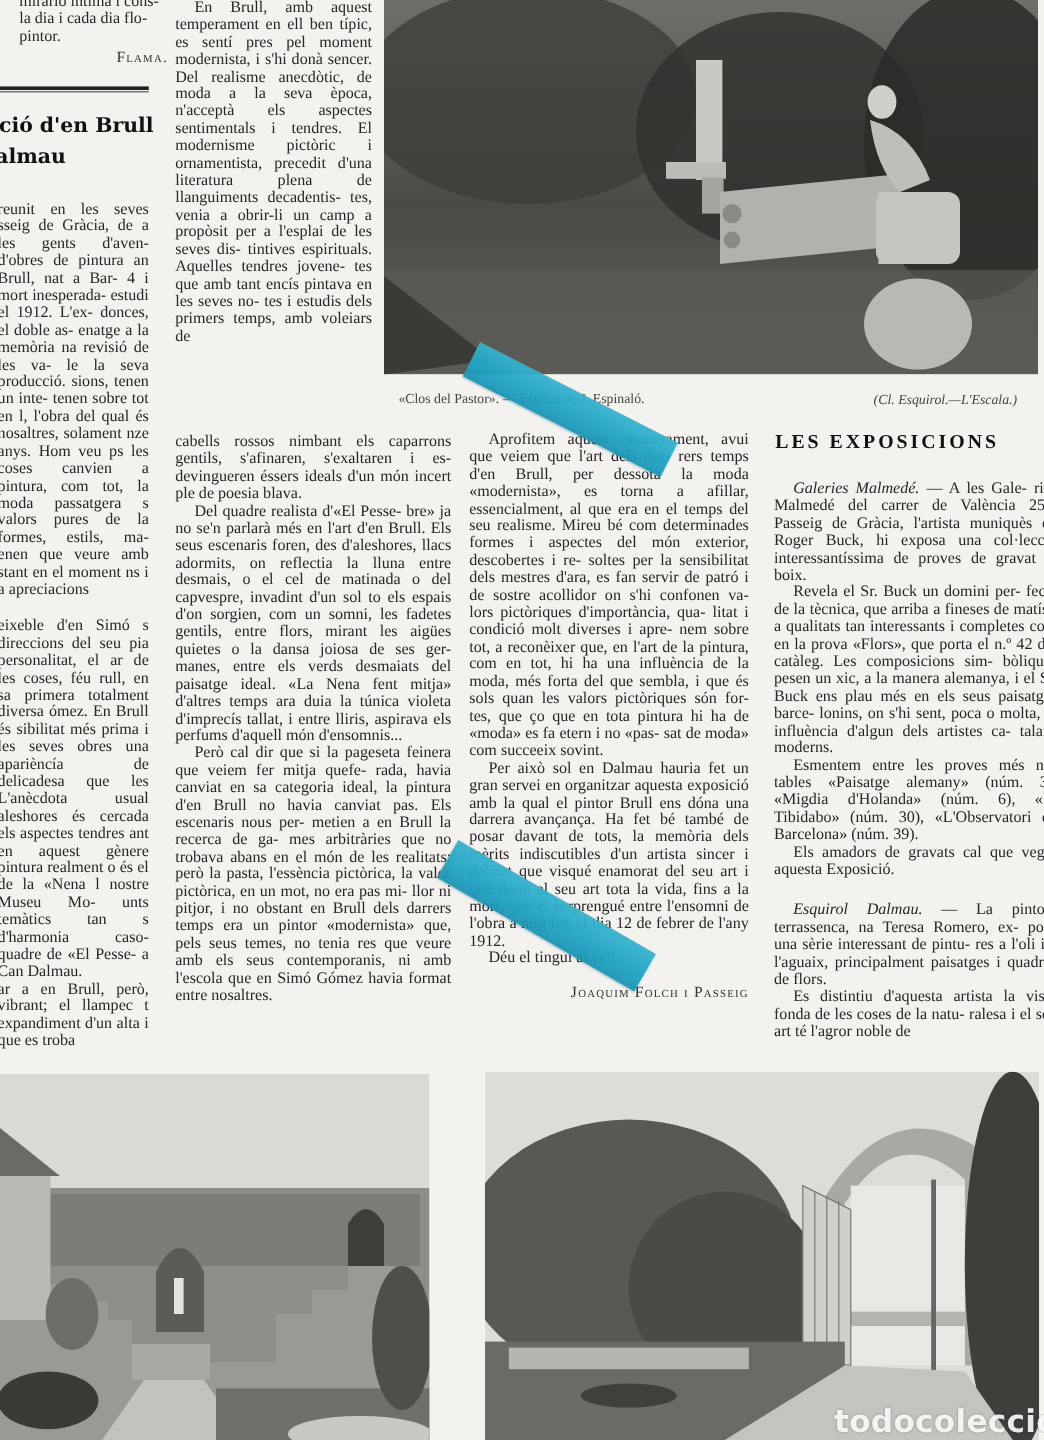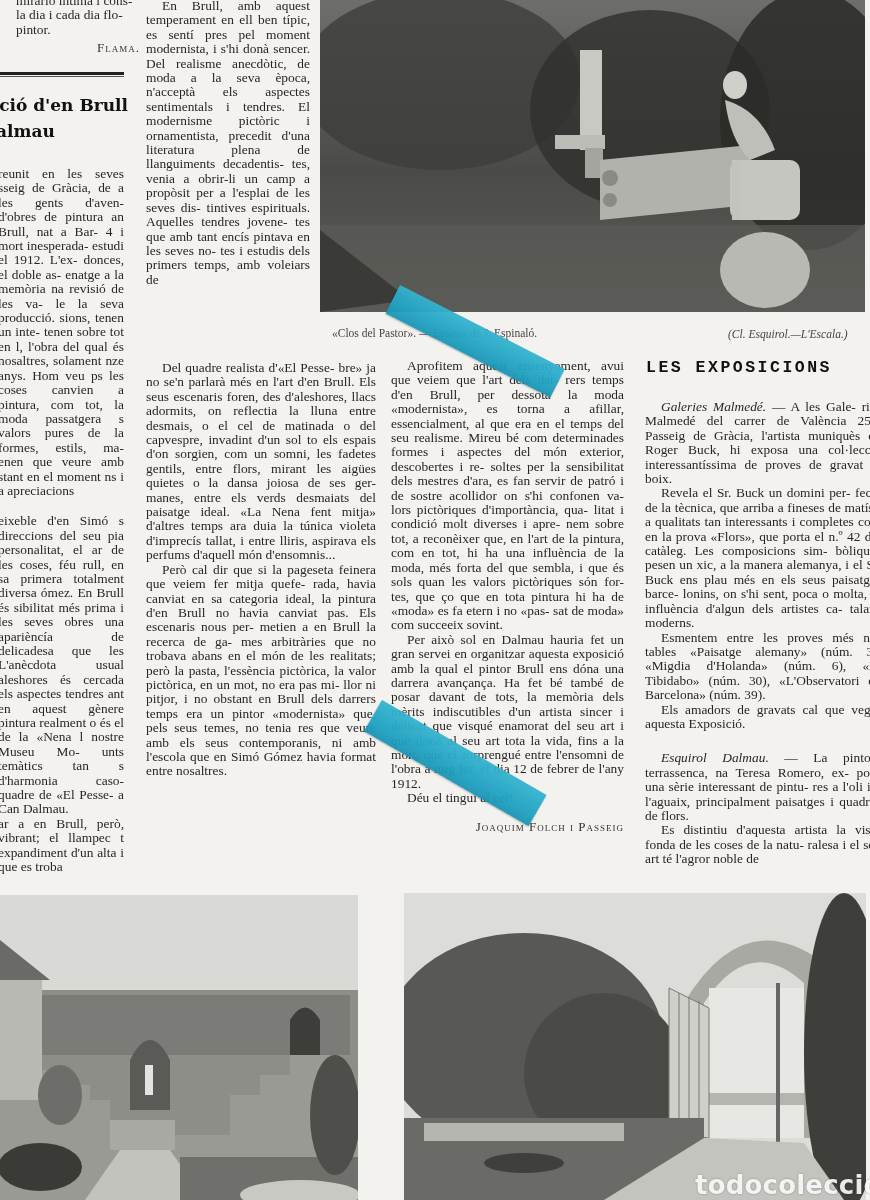--- a/index.html
+++ b/index.html
@@ -28,21 +28,21 @@
   .rule2 { position: absolute; left: 0; top: 76px; width: 124px; height: 1px; background: #555; }
   .headline {
     position: absolute; left: -4px; width: 132px; font-family: "DejaVu Serif", serif;
     font-weight: bold; font-size: 17px; line-height: 26px; color: #111; text-align: right;
   }
   .photo { position: absolute; overflow: hidden; }
   .caption {
     position: absolute; font-family: "Liberation Serif", serif; font-size: 11.5px; color: #444;
   }
   .section-title {
-    position: absolute; left: 646px; top: 358px; font-family: Liberation Mono, monospace;
+    position: absolute; left: 646px; top: 358px; font-family: Liberation Serif, serif;
     font-weight: bold; font-size: 16.5px; letter-spacing: 2.5px; color: #111; white-space: nowrap;
   }
   .tape {
     position: absolute; background: linear-gradient(180deg, #34b4d0 0%, #21a4c4 60%, #1b95b5 100%);
     box-shadow: 0 1px 2px rgba(0,0,0,0.25); opacity: 0.95;
   }
   .watermark {
     position: absolute; left: 695px; top: 1170px; font-family: "DejaVu Sans", sans-serif;
     font-weight: bold; font-size: 26px; color: rgba(255,255,255,0.9);
     text-shadow: 0 0 2px rgba(0,0,0,0.35); letter-spacing: 0.2px;
@@ -70,20 +70,21 @@
   <p class="noindent">reunit en les seves sseig de Gràcia, de a les gents d'aven- d'obres de pintura an Brull, nat a Bar- 4 i mort inesperada- estudi el 1912. L'ex- donces, el doble as- enatge a la memòria na revisió de les va- le la seva producció. sions, tenen un inte- tenen sobre tot en l, l'obra del qual és nosaltres, solament nze anys. Hom veu ps les coses canvien a pintura, com tot, la moda passatgera s valors pures de la formes, estils, ma- enen que veure amb stant en el moment ns i a apreciacions</p>
   <p class="noindent gap" style="margin-top:16px;">eixeble d'en Simó s direccions del seu pia personalitat, el ar de les coses, féu rull, en sa primera totalment diversa ómez. En Brull és sibilitat més prima i les seves obres una aparièncía de delicadesa que les L'anècdota usual aleshores és cercada els aspectes tendres ant en aquest gènere pintura realment o és el de la «Nena l nostre Museu Mo- unts temàtics tan s d'harmonia caso- quadre de «El Pesse- a Can Dalmau.</p>
   <p class="noindent">ar a en Brull, però, vibrant; el llampec t expandiment d'un alta i que es troba</p>
 </div>
 
 <div class="col" style="left:146px; top:-1px; width:164px;">
   <p>En Brull, amb aquest temperament en ell ben típic, es sentí pres pel moment modernista, i s'hi donà sencer. Del realisme anecdòtic, de moda a la seva època, n'acceptà els aspectes sentimentals i tendres. El modernisme pictòric i ornamentista, precedit d'una literatura plena de llanguiments decadentis- tes, venia a obrir-li un camp a propòsit per a l'esplai de les seves dis- tintives espirituals. Aquelles tendres jovene- tes que amb tant encís pintava en les seves no- tes i estudis dels primers temps, amb voleiars de</p>
 </div>
 
 <div class="col" style="left:146px; top:361px; width:230px;">
+  <p class="noindent">cabells rossos nimbant els caparrons gentils, s'afinaren, s'exaltaren i es- devingueren éssers ideals d'un món incert ple de poesia blava.</p>
   <p>Del quadre realista d'«El Pesse- bre» ja no se'n parlarà més en l'art d'en Brull. Els seus escenaris foren, des d'aleshores, llacs adormits, on reflectia la lluna entre desmais, o el cel de matinada o del capvespre, invadint d'un sol to els espais d'on sorgien, com un somni, les fadetes gentils, entre flors, mirant les aigües quietes o la dansa joiosa de ses ger- manes, entre els verds desmaiats del paisatge ideal. «La Nena fent mitja» d'altres temps ara duia la túnica violeta d'imprecís tallat, i entre lliris, aspirava els perfums d'aquell món d'ensomnis...</p>
   <p>Però cal dir que si la pageseta feinera que veiem fer mitja quefe- rada, havia canviat en sa categoria ideal, la pintura d'en Brull no havia canviat pas. Els escenaris nous per- metien a en Brull la recerca de ga- mes arbitràries que no trobava abans en el món de les realitats; però la pasta, l'essència pictòrica, la valor pictòrica, en un mot, no era pas mi- llor ni pitjor, i no obstant en Brull dels darrers temps era un pintor «modernista» que, pels seus temes, no tenia res que veure amb els seus contemporanis, ni amb l'escola que en Simó Gómez havia format entre nosaltres.</p>
 </div>
 
 <div class="photo" style="left:320px; top:0; width:545px; height:312px;">
   <svg width="545" height="312" viewBox="0 0 545 312">
     <defs>
       <linearGradient id="g1" x1="0" y1="0" x2="0" y2="1">
         <stop offset="0" stop-color="#6e6e6a"></stop>
         <stop offset="0.55" stop-color="#4a4a47"></stop>

